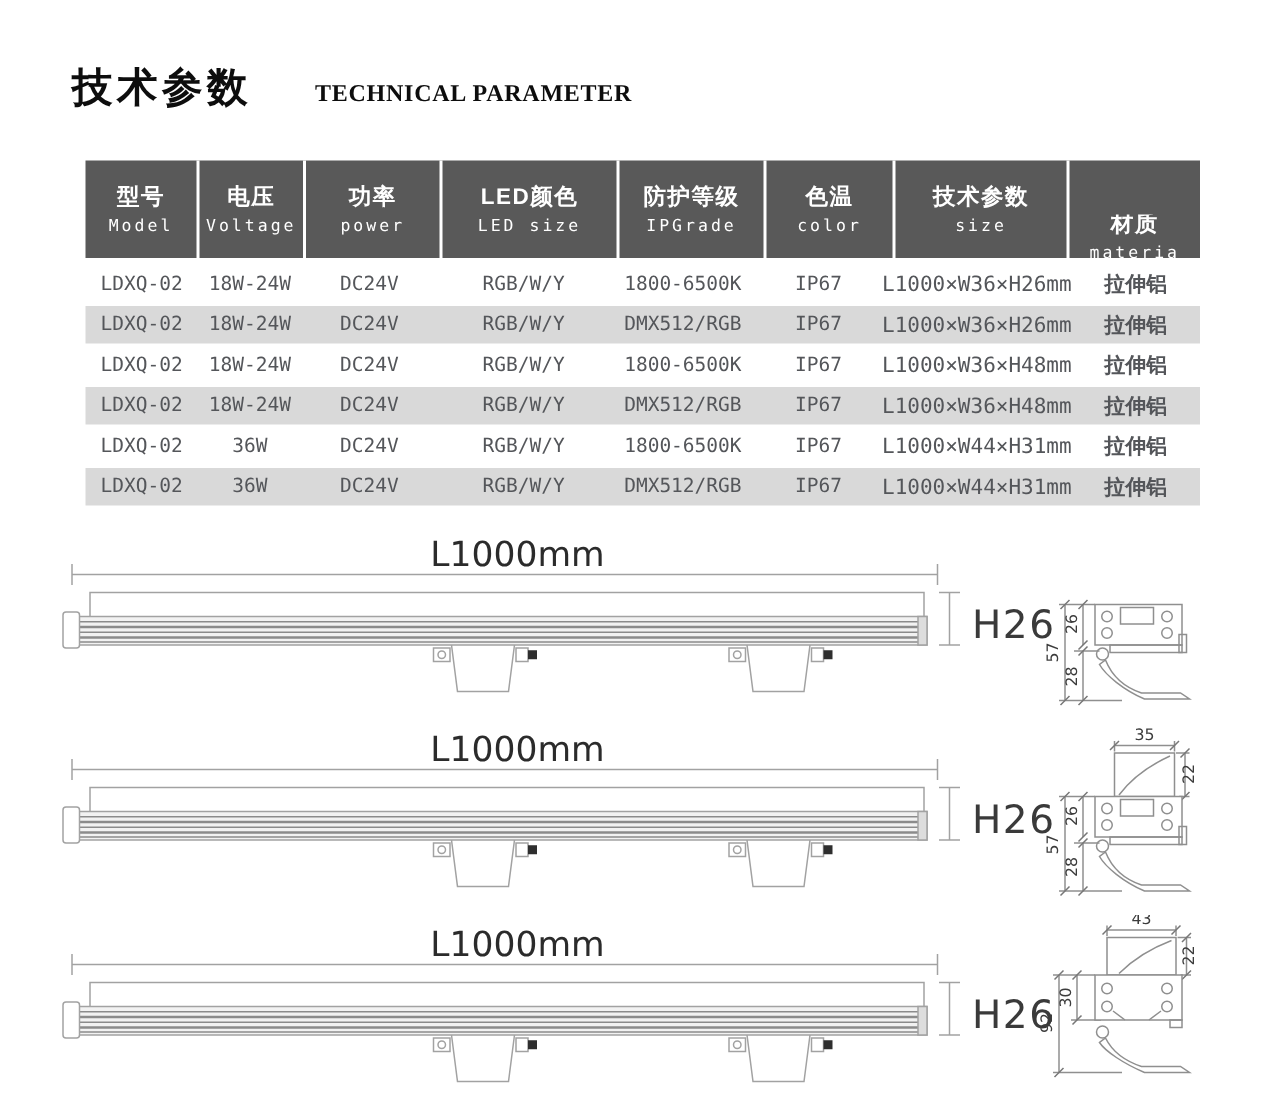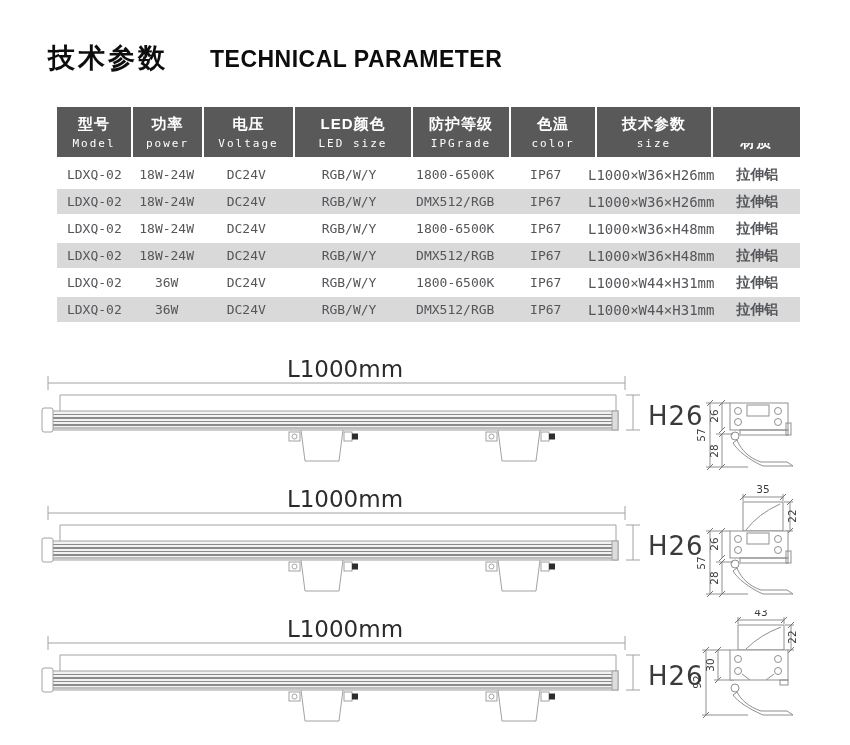--- a/index.html
+++ b/index.html
@@ -1,28 +1,28 @@
 <!DOCTYPE html>
 <html><head>
 <meta charset="utf-8">
 <style>
   * { box-sizing: border-box; margin: 0; padding: 0; }
   html, body { width: 850px; height: 745px; background: #ffffff; overflow: hidden; }
   body { position: relative; font-family: "Liberation Sans", "DejaVu Sans", sans-serif; }
 
   .title-block { position: absolute; left: 48px; top: 40px; display: flex; align-items: baseline; gap: 42px; }
   .title-zh { font-size: 27px; font-weight: bold; color: #0d0d0d; letter-spacing: 3px; }
-  .title-en { font-size: 23px; font-weight: bold; color: #0d0d0d; font-family: Liberation Sans, sans-serif; letter-spacing: 0.5px; }
+  .title-en { font-size: 16px; font-weight: bold; color: #0d0d0d; font-family: Liberation Serif, serif; letter-spacing: 0.5px; }
 
   .spec-table { position: absolute; left: 57px; top: 107px; width: 743px; }
   .thead, .tr {
     display: grid;
     grid-template-columns: 76fr 71fr 91fr 118fr 98fr 86fr 116fr 87fr;
   }
-  .thead { background: #595959; height: 50px; }
+  .thead { background: #595959; height: 65px; }
   .th { display: flex; flex-direction: column; align-items: center; justify-content: center; gap: 3px; color: #ffffff; border-right: 2px solid #ffffff; overflow: hidden; }
   .th:last-child { border-right: none; margin-top: 36px; }
   .th-zh { font-size: 15px; font-weight: bold; letter-spacing: 1px; white-space: nowrap; }
   .th-en { font-size: 11px; font-family: "DejaVu Sans Mono", monospace; letter-spacing: 2px; white-space: nowrap; }
   .tbody { margin-top: 5px; }
   .tr { height: 25px; margin-bottom: 2px; background: #ffffff; }
   .tr.striped { background: #d9d9d9; }
   .td { display: flex; align-items: center; justify-content: center; color: #54565a; font-family: "DejaVu Sans Mono", "DejaVu Sans", monospace; font-size: 13px; font-weight: normal; white-space: nowrap; }
   .td.size { font-size: 14px; letter-spacing: 0; }
   .td.zh { font-family: "DejaVu Sans", sans-serif; font-size: 14px; font-weight: bold; }
@@ -37,26 +37,26 @@
   <span class="title-en">TECHNICAL PARAMETER</span>
 </div>
 
 <div class="spec-table">
   <div class="thead">
     <div class="th">
       <span class="th-zh">型号</span>
       <span class="th-en">Model</span>
     </div>
     <div class="th">
+      <span class="th-zh">电压</span>
+      <span class="th-en">Voltage</span>
+    </div>
+    <div class="th">
       <span class="th-zh">功率</span>
       <span class="th-en">power</span>
-    </div>
-    <div class="th">
-      <span class="th-zh">电压</span>
-      <span class="th-en">Voltage</span>
     </div>
     <div class="th">
       <span class="th-zh">LED颜色</span>
       <span class="th-en">LED size</span>
     </div>
     <div class="th">
       <span class="th-zh">防护等级</span>
       <span class="th-en">IPGrade</span>
     </div>
     <div class="th">

